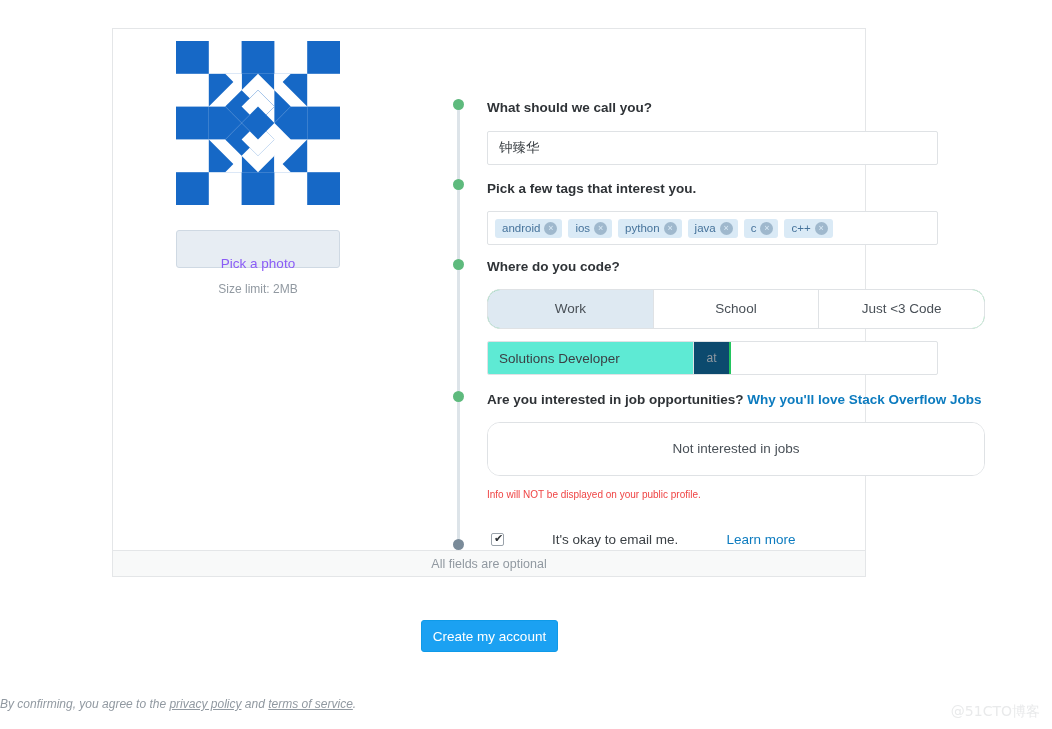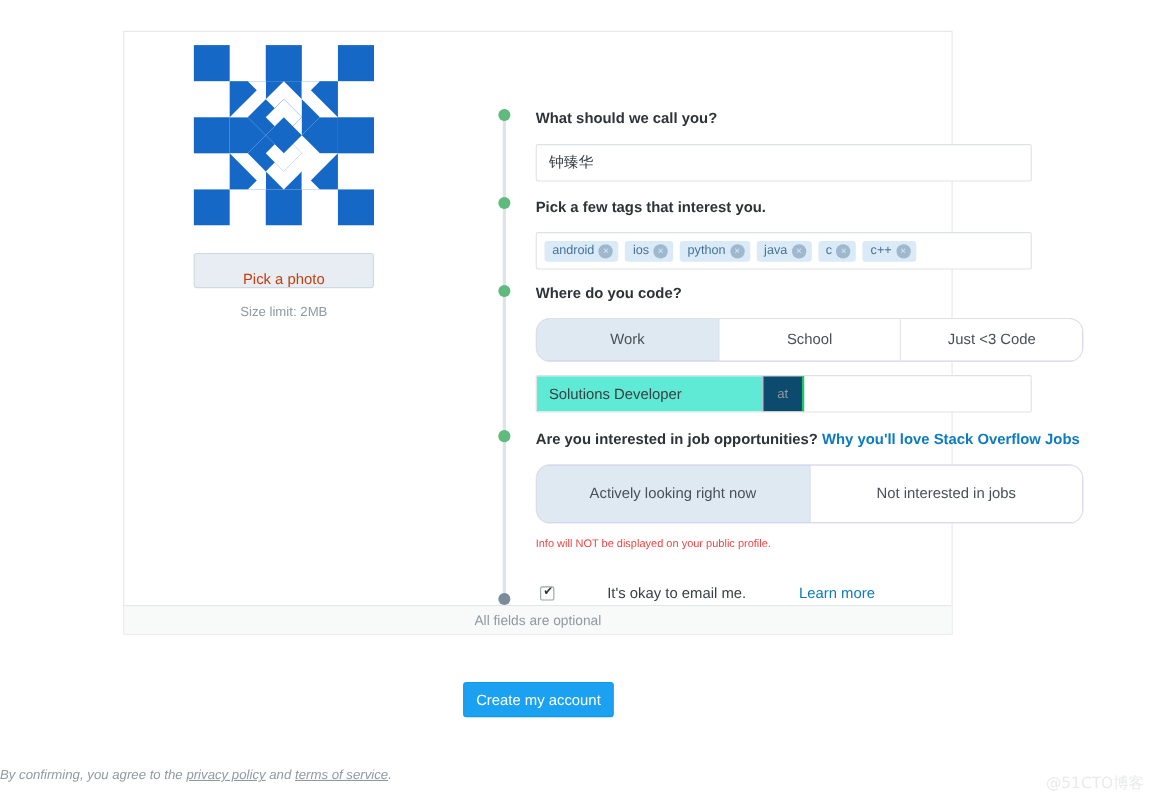--- a/index.html
+++ b/index.html
@@ -56,25 +56,25 @@
   }
   .pick-photo-btn {
     display:block;
     margin:25px auto 0;
     width:164px;
     height:32px;
     line-height:30px;
     background:#e7edf3;
     border:1px solid #cfd9e3;
     border-radius:3px;
-    color:#c2410c;
-    font-size:13.5px;
-    font-family:"Liberation Sans", sans-serif;
-    cursor:pointer;
-    padding:8px;
+    color:#8b5cf6;
+    font-size:13.5px;
+    font-family:"Liberation Sans", sans-serif;
+    cursor:pointer;
+    padding:18px;
   }
   .size-limit {
     margin-top:14px;
     font-size:12px;
     color:#9199a1;
   }
 
   
   .rail {
     position:absolute;
@@ -164,21 +164,21 @@
     cursor:pointer;
   }
 
   
   .seg-group {
     display:flex;
     width:498px;
     border:1px solid #dfe2e5;
     border-radius:13px;
     overflow:hidden;
-    background:#c4b5fd;
+    background:#22c55e;
   }
   .seg {
     flex:1 1 0;
     text-align:center;
     font-size:13.5px;
     color:#495057;
     background:#fff;
     border-right:1px solid #dfe2e5;
     cursor:pointer;
     display:flex;
@@ -442,21 +442,20 @@
           <div class="job-at">at</div>
         </div>
       </div>
 
       <div class="field-group" style="position:absolute;top:362px;left:0;">
         <div class="q-label">
           <span>Are you interested in job opportunities?</span>
           <a class="sublink" href="#">Why you'll love Stack Overflow Jobs</a>
         </div>
         <div class="seg-group h52" style="margin-top:13px">
-          <div class="seg selected">Actively looking right now</div>
           <div class="seg">Not interested in jobs</div>
         </div>
         <div class="note" style="margin-top:13px">Info will NOT be displayed on your public profile.</div>
       </div>
 
       <div class="email-row" style="position:absolute;top:503px;left:4px;gap:48px;">
         <span class="cbox"></span>
         <span>It's okay to email me.</span>
         <a class="learn-more" href="#">Learn more</a>
       </div>

